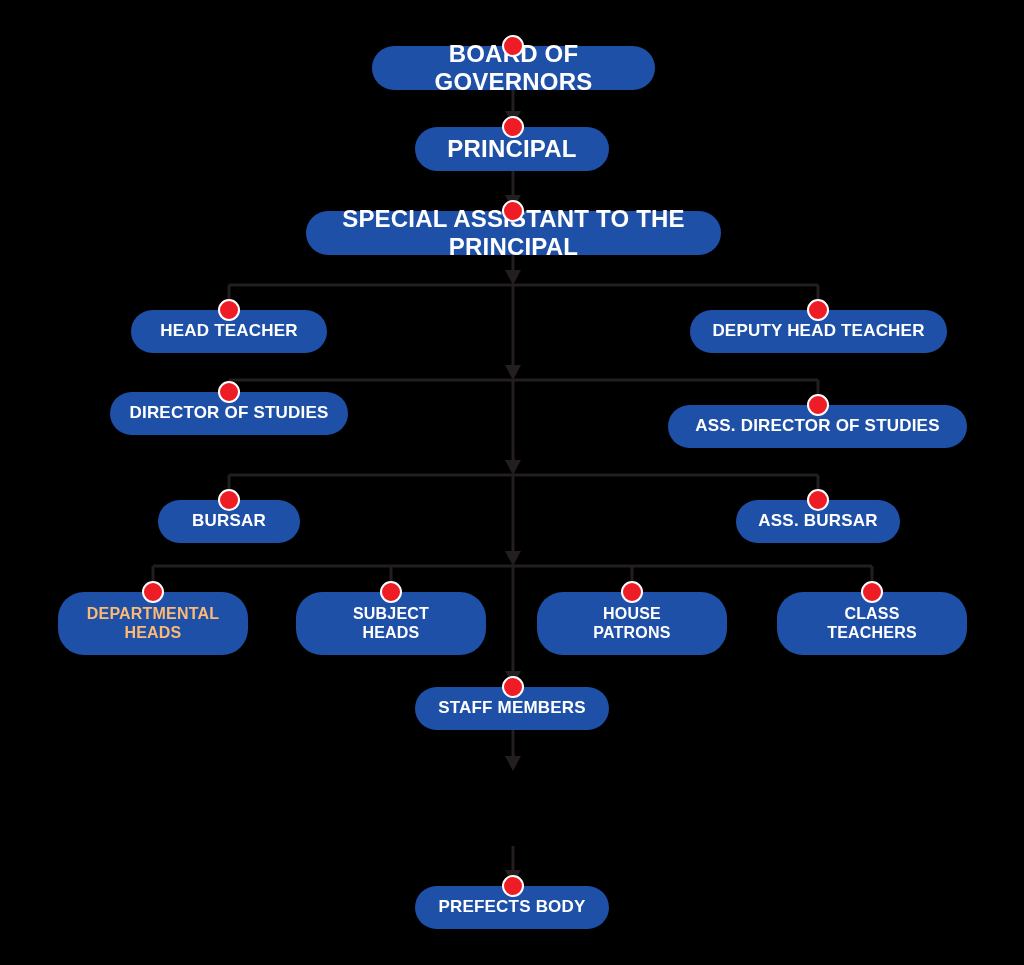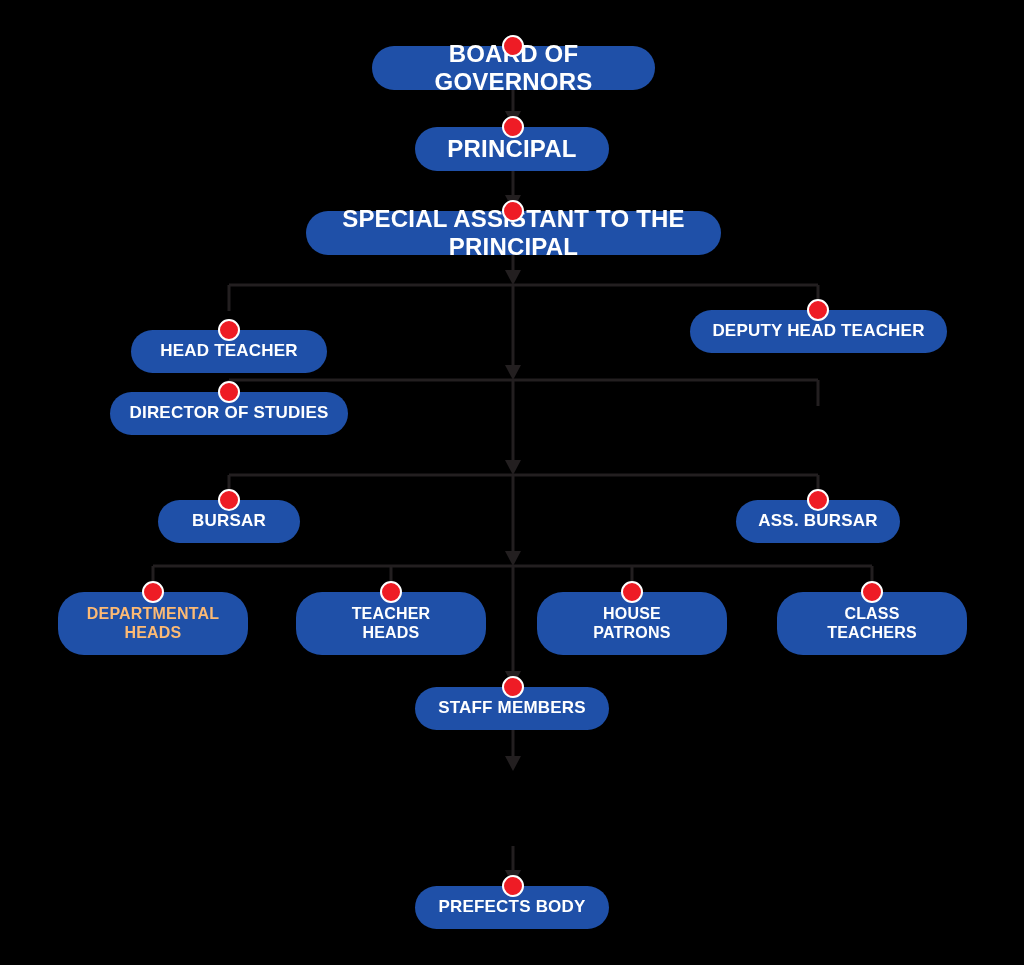--- a/index.html
+++ b/index.html
@@ -162,47 +162,51 @@
         <div class="dot" style="left: 141px; top: 0px; background: rgb(238, 28, 37); border-color: rgb(255, 255, 255);"></div>
       </div>
       <div class="node sz-lg" style="left: 415px; top: 127px; width: 194px; height: 44px; background: rgb(31, 80, 168); color: rgb(255, 255, 255);">
         <span class="node-label">PRINCIPAL</span>
         <div class="dot" style="left: 98px; top: 0px; background: rgb(238, 28, 37); border-color: rgb(255, 255, 255);"></div>
       </div>
       <div class="node sz-lg" style="left: 306px; top: 211px; width: 415px; height: 44px; background: rgb(31, 80, 168); color: #ffffff;">
         <span class="node-label">SPECIAL ASSISTANT TO THE PRINCIPAL</span>
         <div class="dot" style="left: 207px; top: 0px; background: rgb(238, 28, 37); border-color: rgb(255, 255, 255);"></div>
       </div>
-      <div class="node sz-md" style="left: 131px; top: 310px; width: 196px; height: 43px; background: rgb(31, 80, 168); color: rgb(255, 255, 255); margin-top: 20px;">
+      <div class="node sz-md" style="left: 131px; top: 310px; width: 196px; height: 43px; background: rgb(31, 80, 168); color: rgb(255, 255, 255);">
         <span class="node-label">HEAD TEACHER</span>
         <div class="dot" style="left: 98px; top: 0px; background: rgb(238, 28, 37); border-color: rgb(255, 255, 255);"></div>
       </div>
       <div class="node sz-md" style="left: 690px; top: 310px; width: 257px; height: 43px; background: rgb(31, 80, 168); color: rgb(255, 255, 255);">
         <span class="node-label">DEPUTY HEAD TEACHER</span>
         <div class="dot" style="left: 128px; top: 0px; background: rgb(238, 28, 37); border-color: rgb(255, 255, 255);"></div>
       </div>
       <div class="node sz-md" style="left: 110px; top: 392px; width: 238px; height: 43px; background: rgb(31, 80, 168); color: rgb(255, 255, 255);">
         <span class="node-label">DIRECTOR OF STUDIES</span>
         <div class="dot" style="left: 119px; top: 0px; background: rgb(238, 28, 37); border-color: rgb(255, 255, 255);"></div>
       </div>
+      <div class="node sz-md" style="left: 668px; top: 405px; width: 299px; height: 43px; background: rgb(31, 80, 168); color: rgb(255, 255, 255);">
+        <span class="node-label">ASS. DIRECTOR OF STUDIES</span>
+        <div class="dot" style="left: 150px; top: 0px; background: rgb(238, 28, 37); border-color: rgb(255, 255, 255);"></div>
+      </div>
       <div class="node sz-md" style="left: 158px; top: 500px; width: 142px; height: 43px; background: rgb(31, 80, 168); color: rgb(255, 255, 255);">
         <span class="node-label">BURSAR</span>
         <div class="dot" style="left: 71px; top: 0px; background: rgb(238, 28, 37); border-color: rgb(255, 255, 255);"></div>
       </div>
       <div class="node sz-md" style="left: 736px; top: 500px; width: 164px; height: 43px; background: rgb(31, 80, 168); color: rgb(255, 255, 255);">
         <span class="node-label">ASS. BURSAR</span>
         <div class="dot" style="left: 82px; top: 0px; background: rgb(238, 28, 37); border-color: rgb(255, 255, 255);"></div>
       </div>
       <div class="node sz-sm two-line" style="left: 58px; top: 592px; width: 190px; height: 63px; background: rgb(31, 80, 168); color: #fdba74;">
         <span class="node-label">DEPARTMENTAL
 HEADS</span>
         <div class="dot" style="left: 95px; top: 0px; background: rgb(238, 28, 37); border-color: rgb(255, 255, 255);"></div>
       </div>
       <div class="node sz-sm two-line" style="left: 296px; top: 592px; width: 190px; height: 63px; background: rgb(31, 80, 168); color: rgb(255, 255, 255);">
-        <span class="node-label">TEACHER
+        <span class="node-label">SUBJECT
 HEADS</span>
         <div class="dot" style="left: 95px; top: 0px; background: rgb(238, 28, 37); border-color: rgb(255, 255, 255);"></div>
       </div>
       <div class="node sz-sm two-line" style="left: 777px; top: 592px; width: 190px; height: 63px; background: rgb(31, 80, 168); color: rgb(255, 255, 255);">
         <span class="node-label">CLASS
 TEACHERS</span>
         <div class="dot" style="left: 95px; top: 0px; background: rgb(238, 28, 37); border-color: rgb(255, 255, 255);"></div>
       </div>
       <div class="node sz-sm two-line" style="left: 537px; top: 592px; width: 190px; height: 63px; background: rgb(31, 80, 168); color: rgb(255, 255, 255);">
         <span class="node-label">HOUSE

